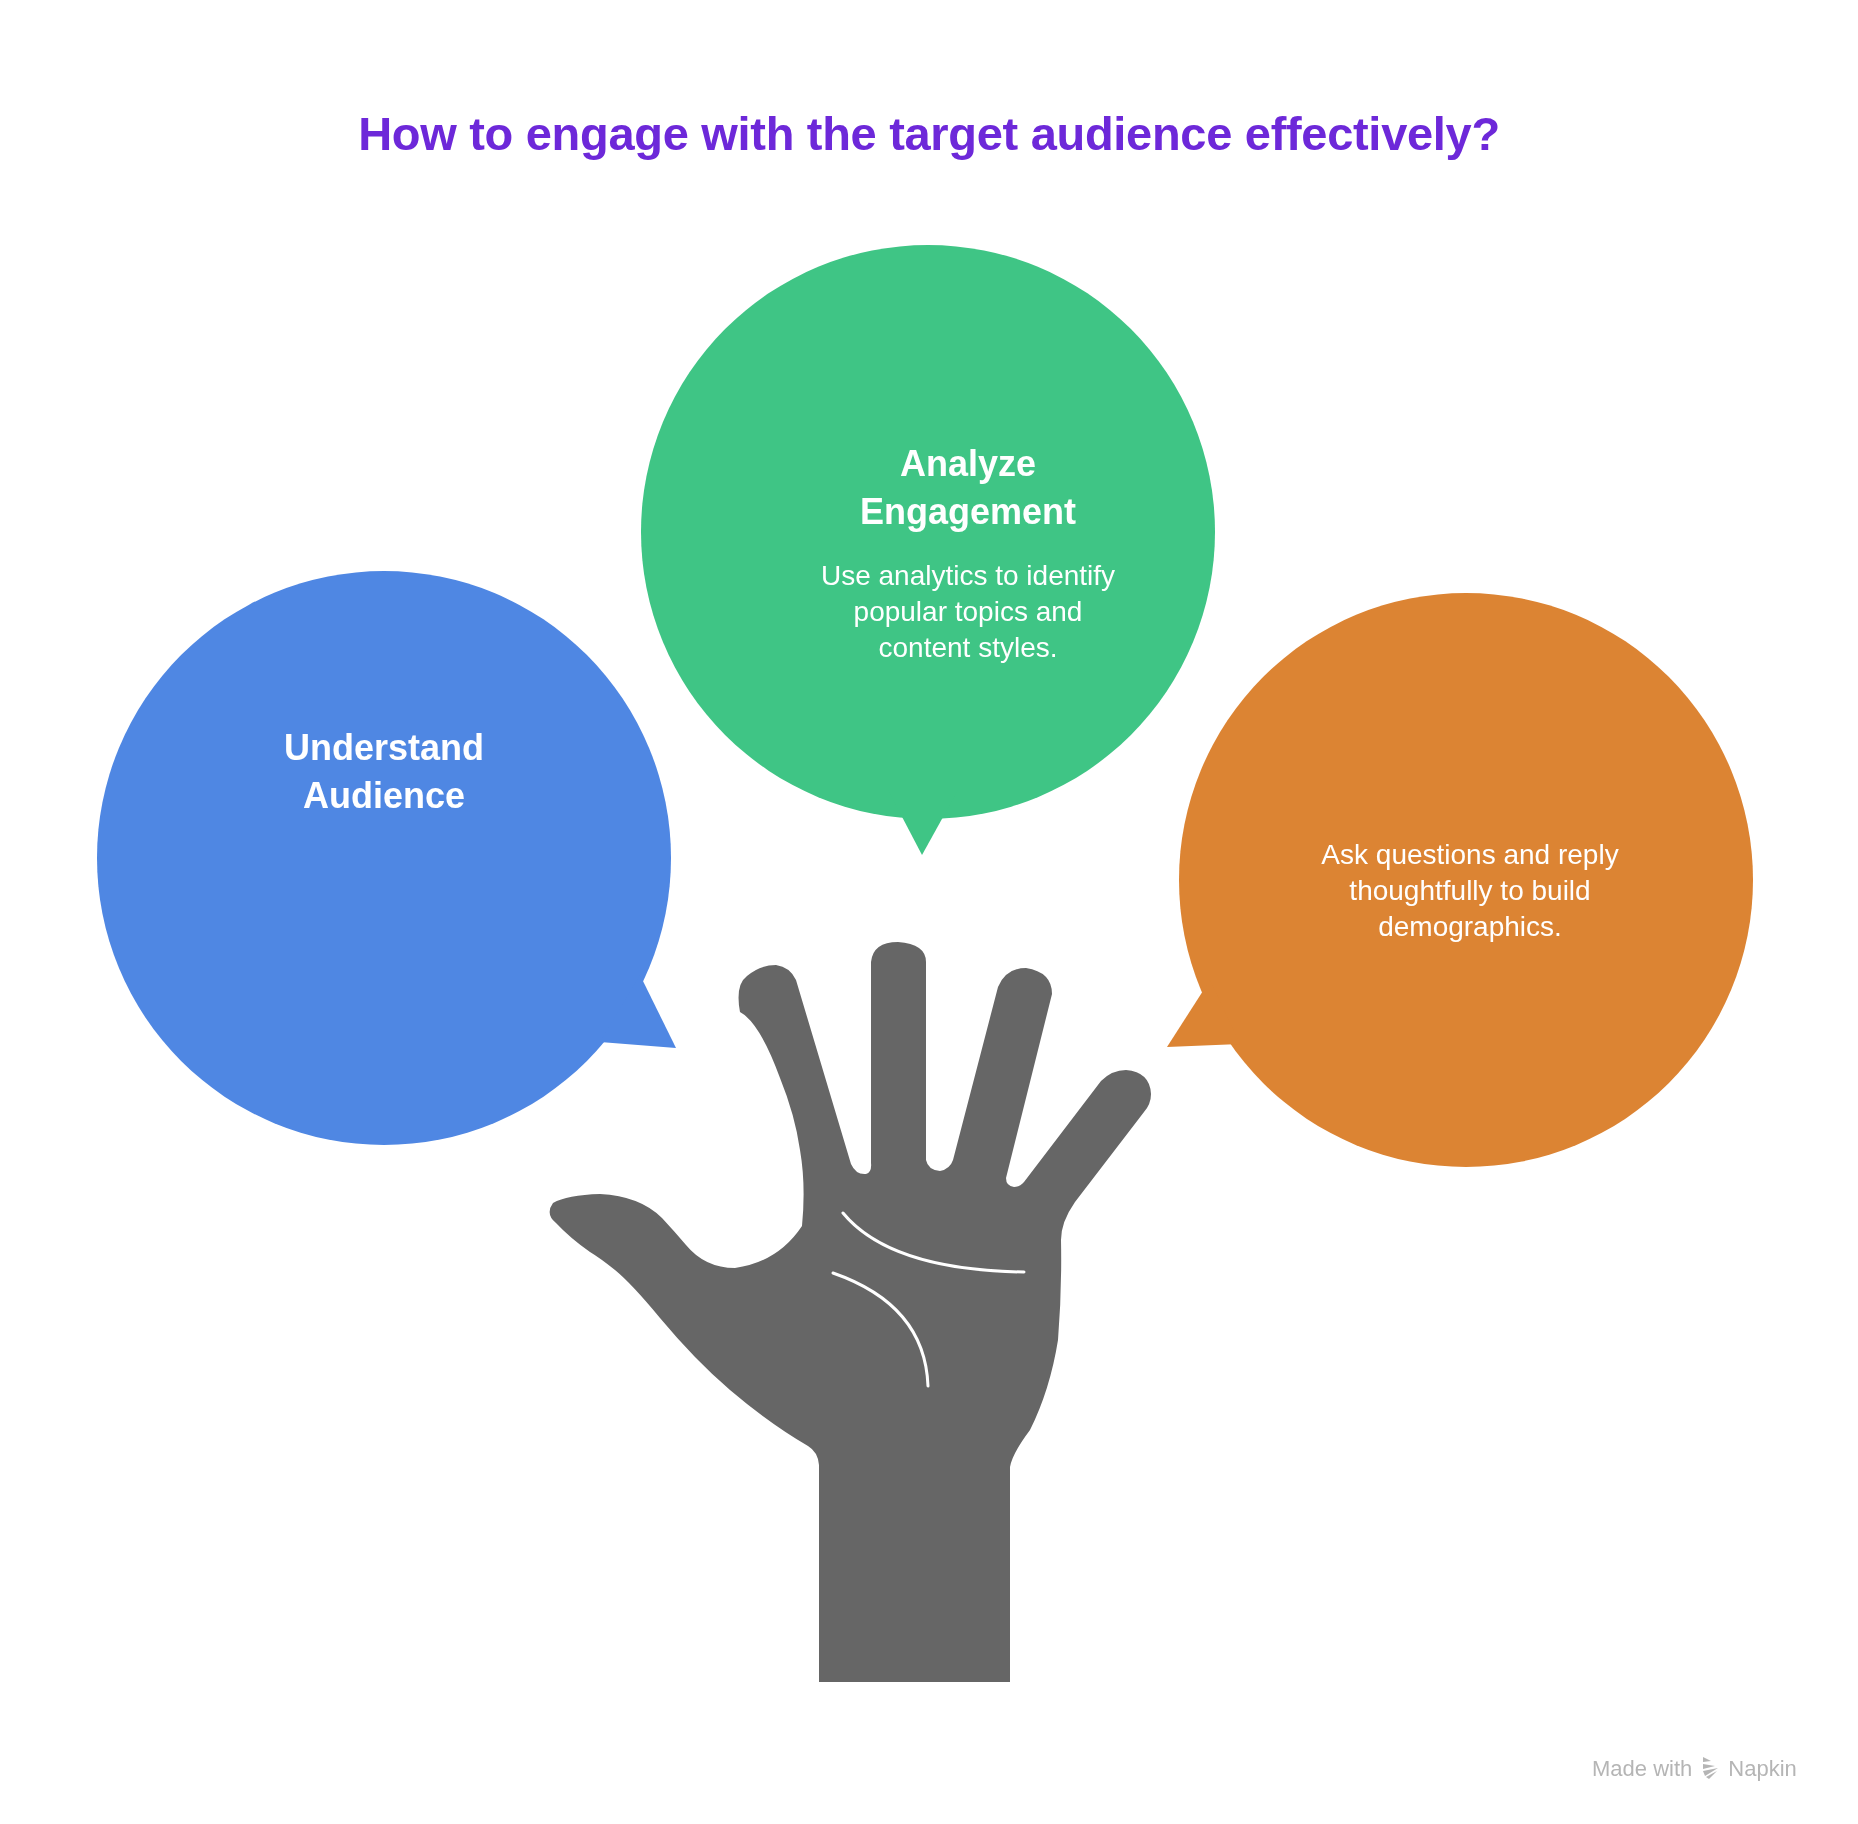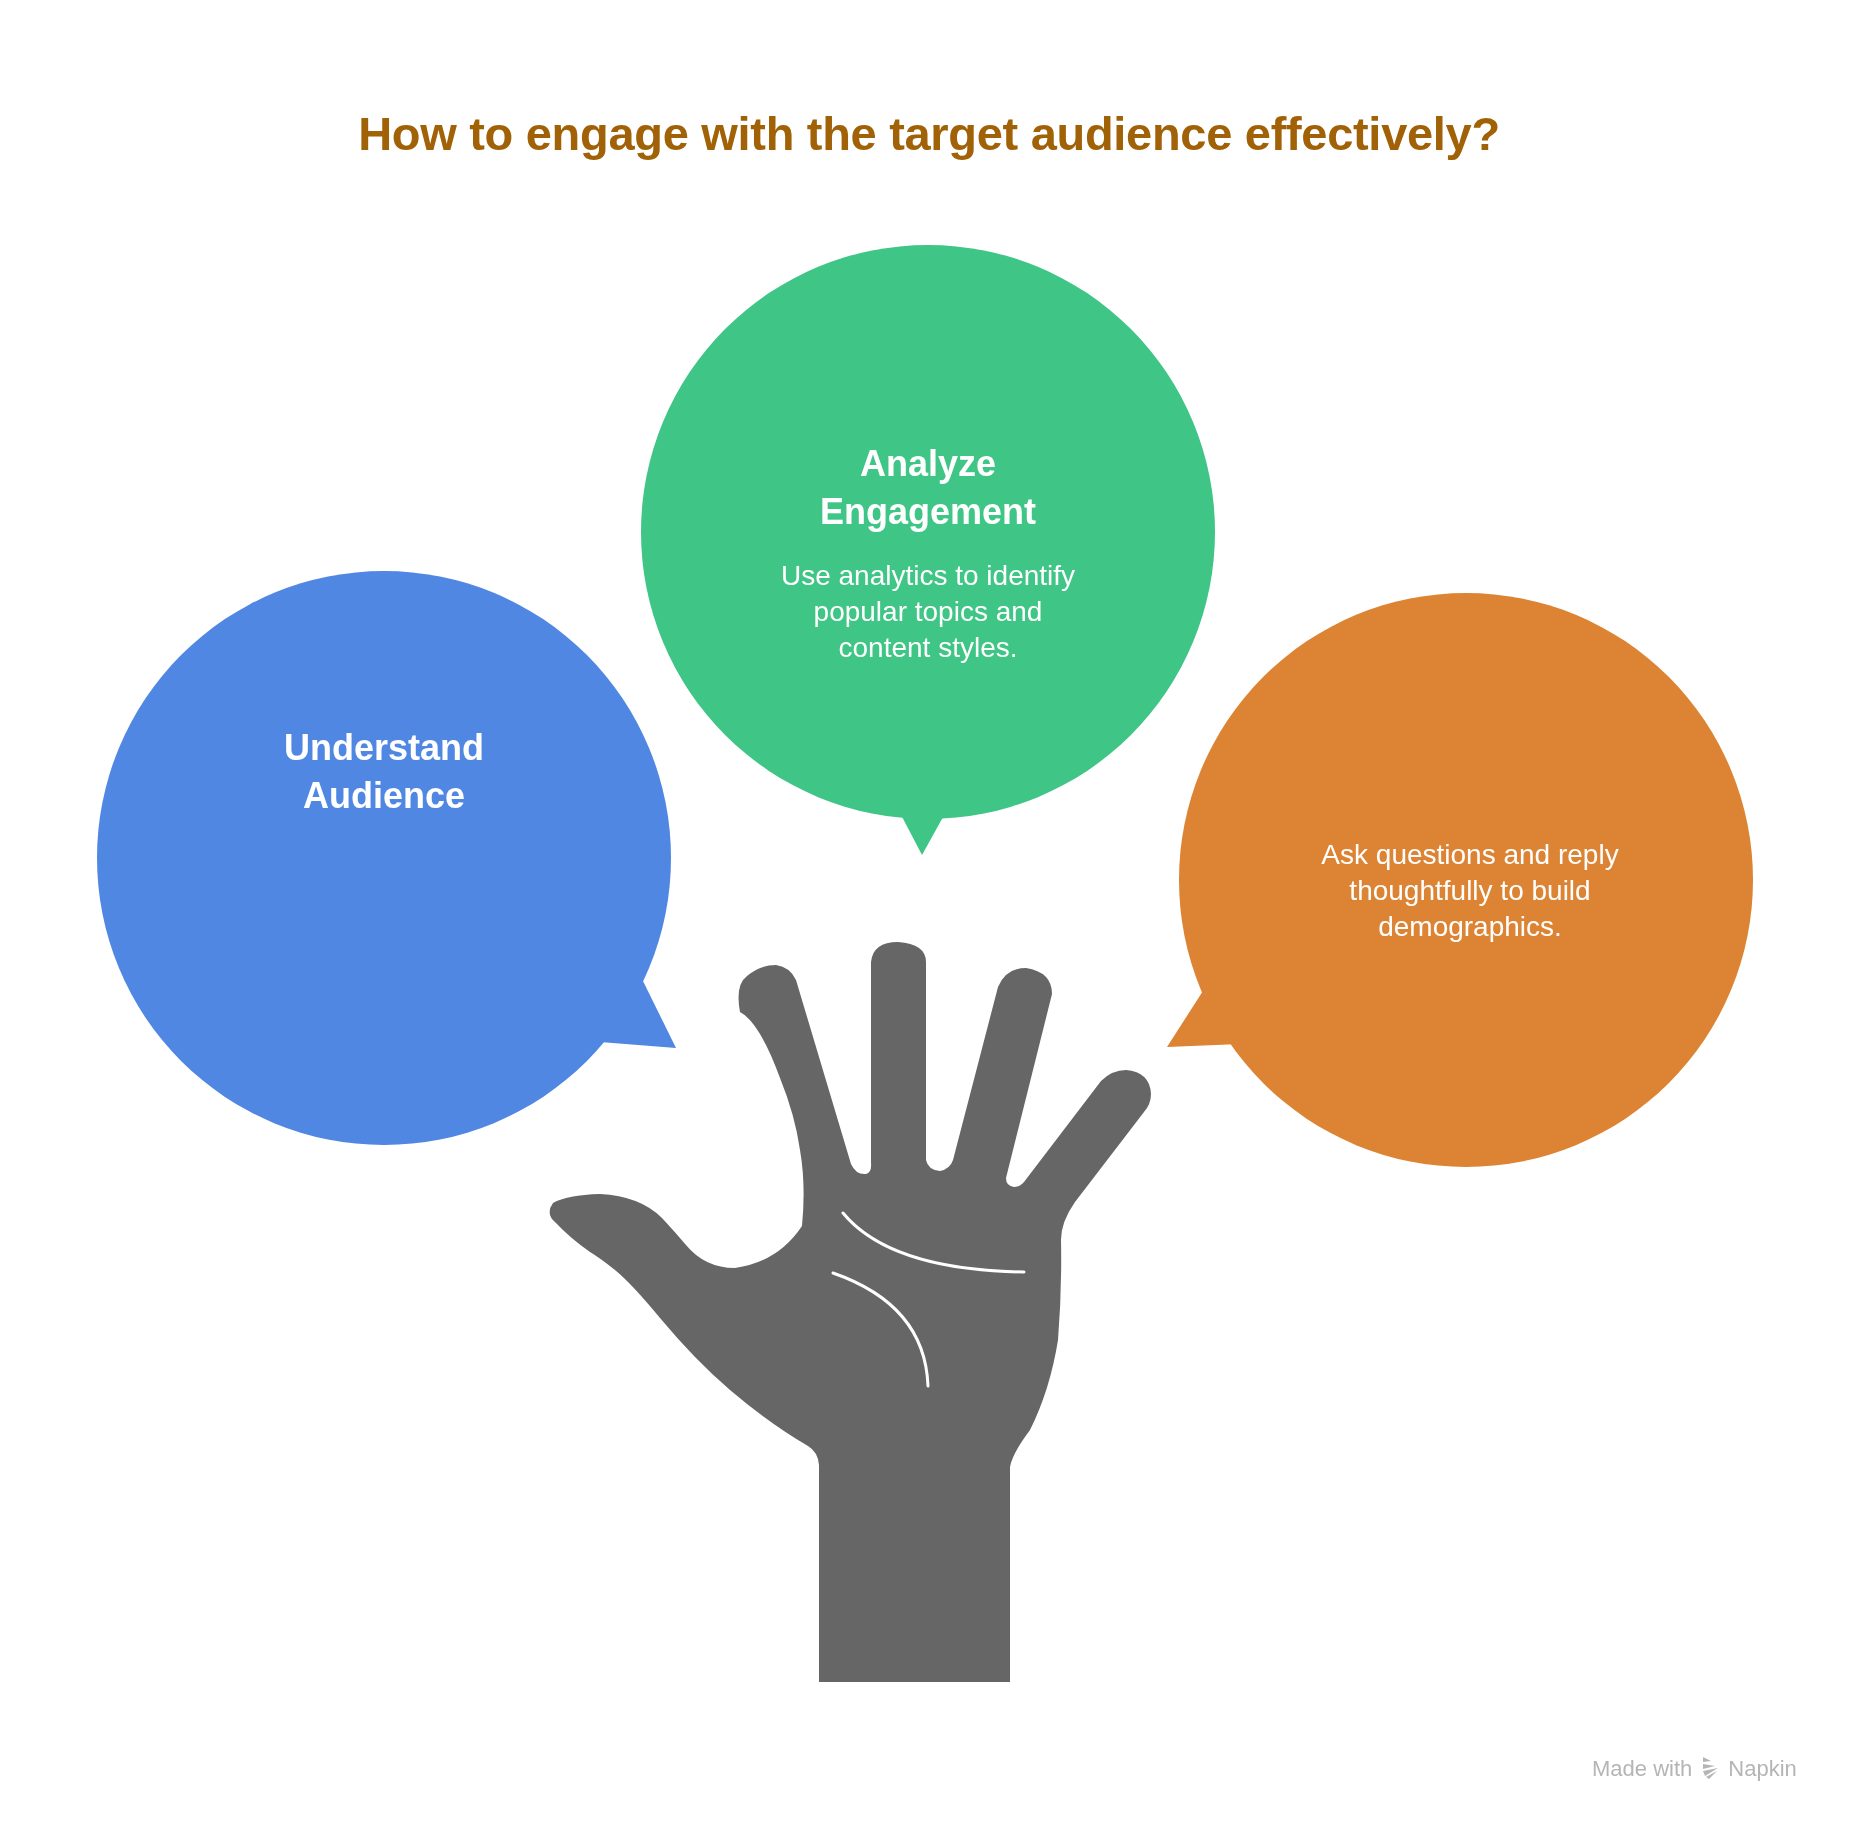--- a/index.html
+++ b/index.html
@@ -15,21 +15,21 @@
     font-family: "Liberation Sans", "DejaVu Sans", sans-serif;
   }
   .title {
     position: absolute;
     left: 0;
     top: 106px;
     width: 1858px;
     text-align: center;
     font-size: 47px;
     font-weight: bold;
-    color: #a16207;
+    color: #6d28d9;
     letter-spacing: -0.3px;
     margin: 0;
   }
   svg.canvas {
     position: absolute;
     left: 0;
     top: 0;
   }
   .bubble-text {
     position: absolute;
@@ -135,21 +135,21 @@
   </g>
 </svg>
 
 <div class="bubble-text" style="left:204px; top:724px; width:360px;text-align:center;">
   <p class="bubble-heading">
     <span>Understand</span><br>
     <span>Audience</span>
   </p>
 </div>
 
-<div class="bubble-text" style="left:738px; top:440px; width:380px;">
+<div class="bubble-text" style="left:778px; top:440px; width:380px;">
   <p class="bubble-heading">
     <span>Analyze</span><br>
     <span>Engagement</span>
   </p>
   <p class="bubble-body">
     <span>Use analytics to identify</span><br>
     <span>popular topics and</span><br>
     <span>content styles.</span>
   </p>
 </div>

